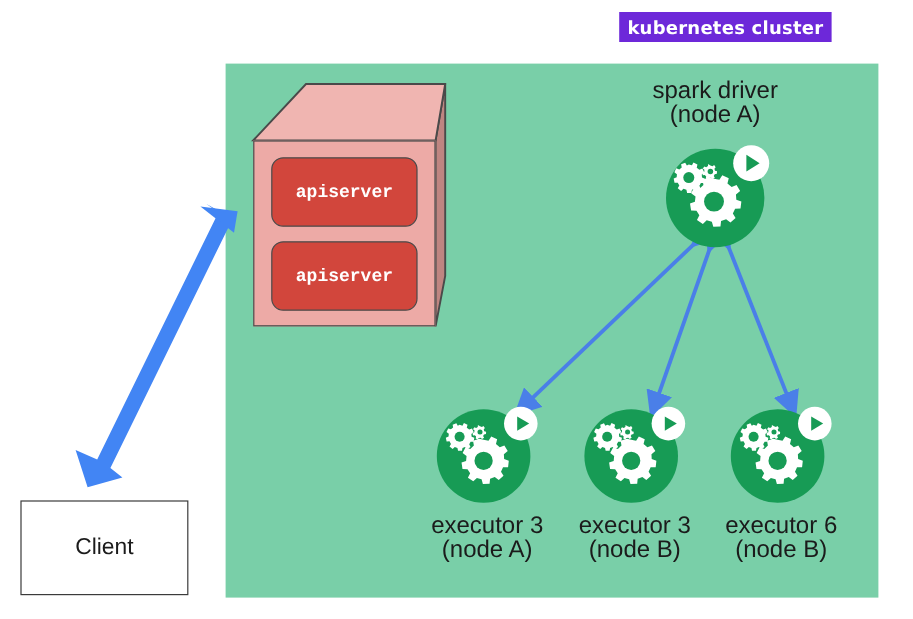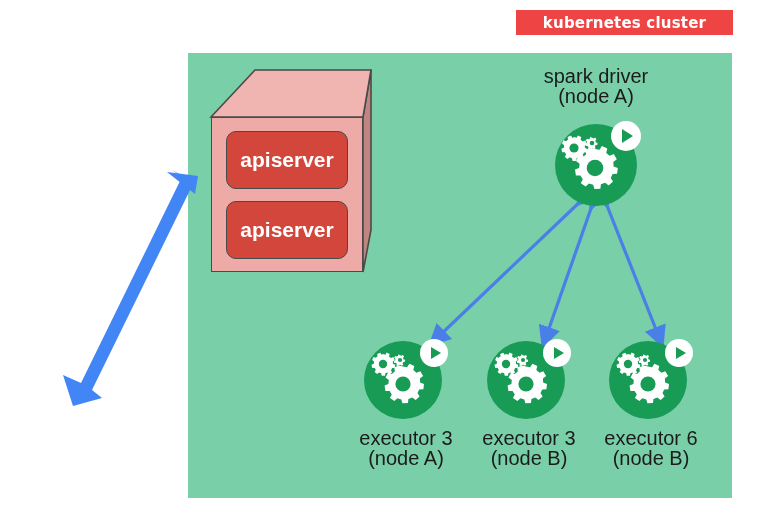--- a/index.html
+++ b/index.html
@@ -21,23 +21,23 @@
     top: 0;
     width: 761px;
     height: 516px;
   }
 
   
   .k8s-banner {
     position: absolute;
     left: 516px;
     top: 10px;
-    width: 217px;
+    width: 177px;
     height: 25px;
-    background: #ef4444;
+    background: #6d28d9;
     display: flex;
     align-items: center;
     justify-content: center;
   }
   .k8s-banner-label {
     color: #ffffff;
     font-size: 15px;
     font-weight: bold;
     letter-spacing: 0.2px;
     font-family: "DejaVu Sans", sans-serif;
@@ -125,23 +125,23 @@
     border-radius: 10px;
     box-sizing: border-box;
     display: flex;
     align-items: center;
     justify-content: center;
   }
   .cp-block.apiserver { top: 13px; }
   .cp-block.scheduler { top: 83px; }
   .cp-block-label {
     color: #ffffff;
-    font-size: 21px;
+    font-size: 15px;
     font-weight: bold;
-    font-family: Liberation Sans, sans-serif;
+    font-family: Liberation Mono, monospace;
     white-space: nowrap;
   }
 
   
   .node {
     position: absolute;
   }
   .node-circle {
     position: absolute;
     left: 0;
@@ -376,14 +376,17 @@
     </svg>
     <div class="node-play" style="width:28px; height:28px; right:2px; top:6px;">
       <span class="tri" style="border-width:6.5px 0 6.5px 10px; margin-left:3px;"></span>
     </div>
   </div>
   <div class="node-label" style="left:571px; top:428px; width:160px;">
     <div>executor 6</div>
     <div>(node B)</div>
   </div>
 
+  <div class="client-box">
+    <span class="client-label">Client</span>
+  </div>
 
 </div>
 
 </body></html>

